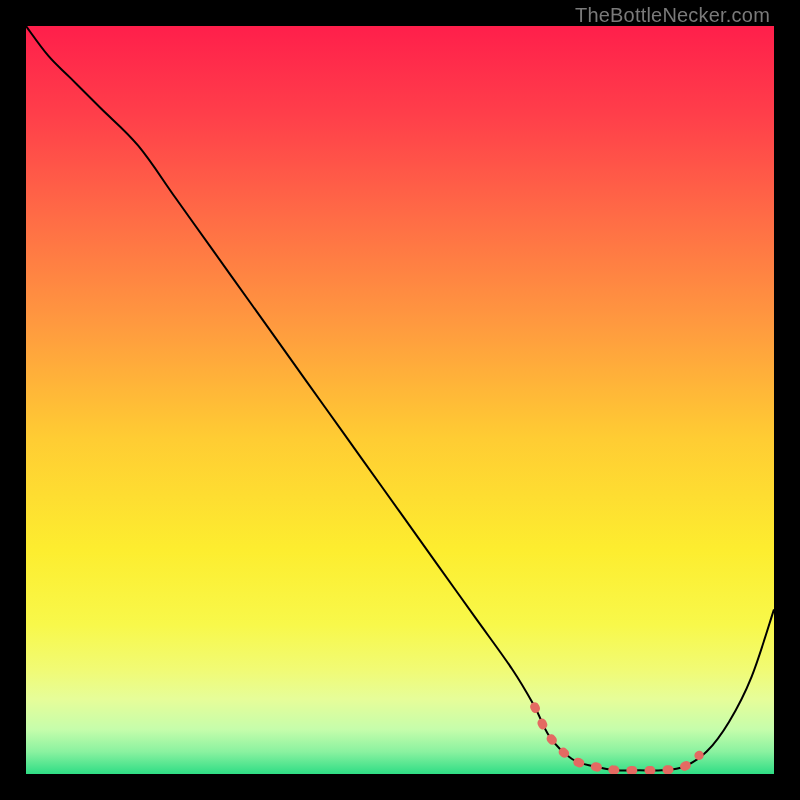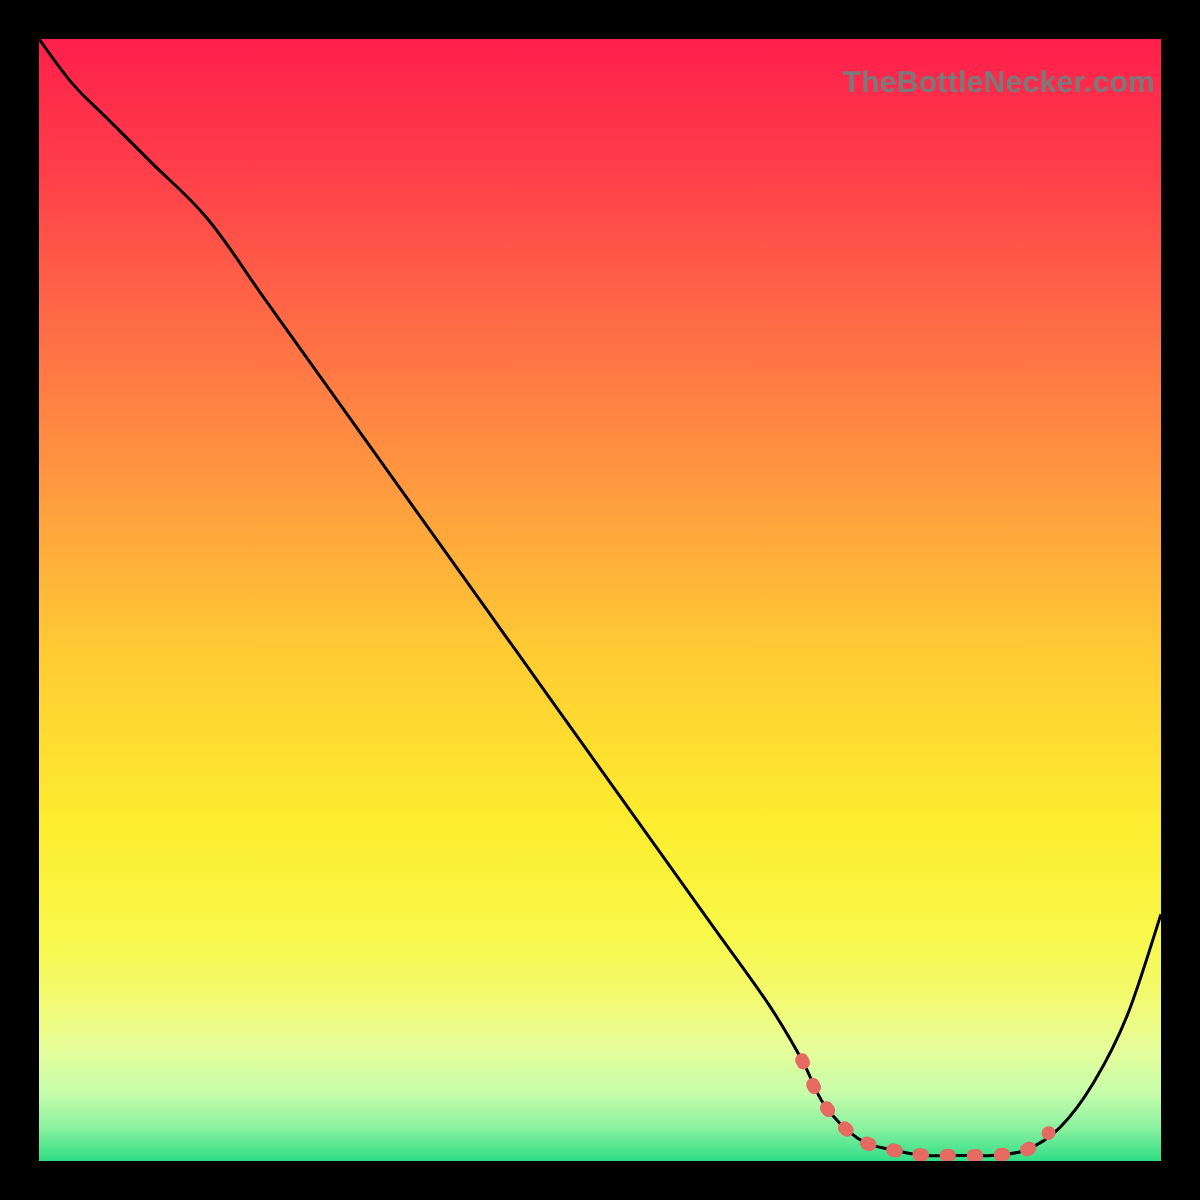--- a/index.html
+++ b/index.html
@@ -30,23 +30,22 @@
     width: 100%;
     height: 100%;
   }
   .watermark {
     position: absolute;
     top: 4px;
     right: 30px;
     font-family: Arial, Helvetica, sans-serif;
     font-size: 20px;
     color: #7a7a7a;
-    font-weight: 700;
+    font-weight: 400;
     letter-spacing: 0.2px;
-    margin-top: 40px;
   }
   svg {
     position: absolute;
     left: 0;
     top: 0;
   }
 </style>
 </head>
 <body>
 

